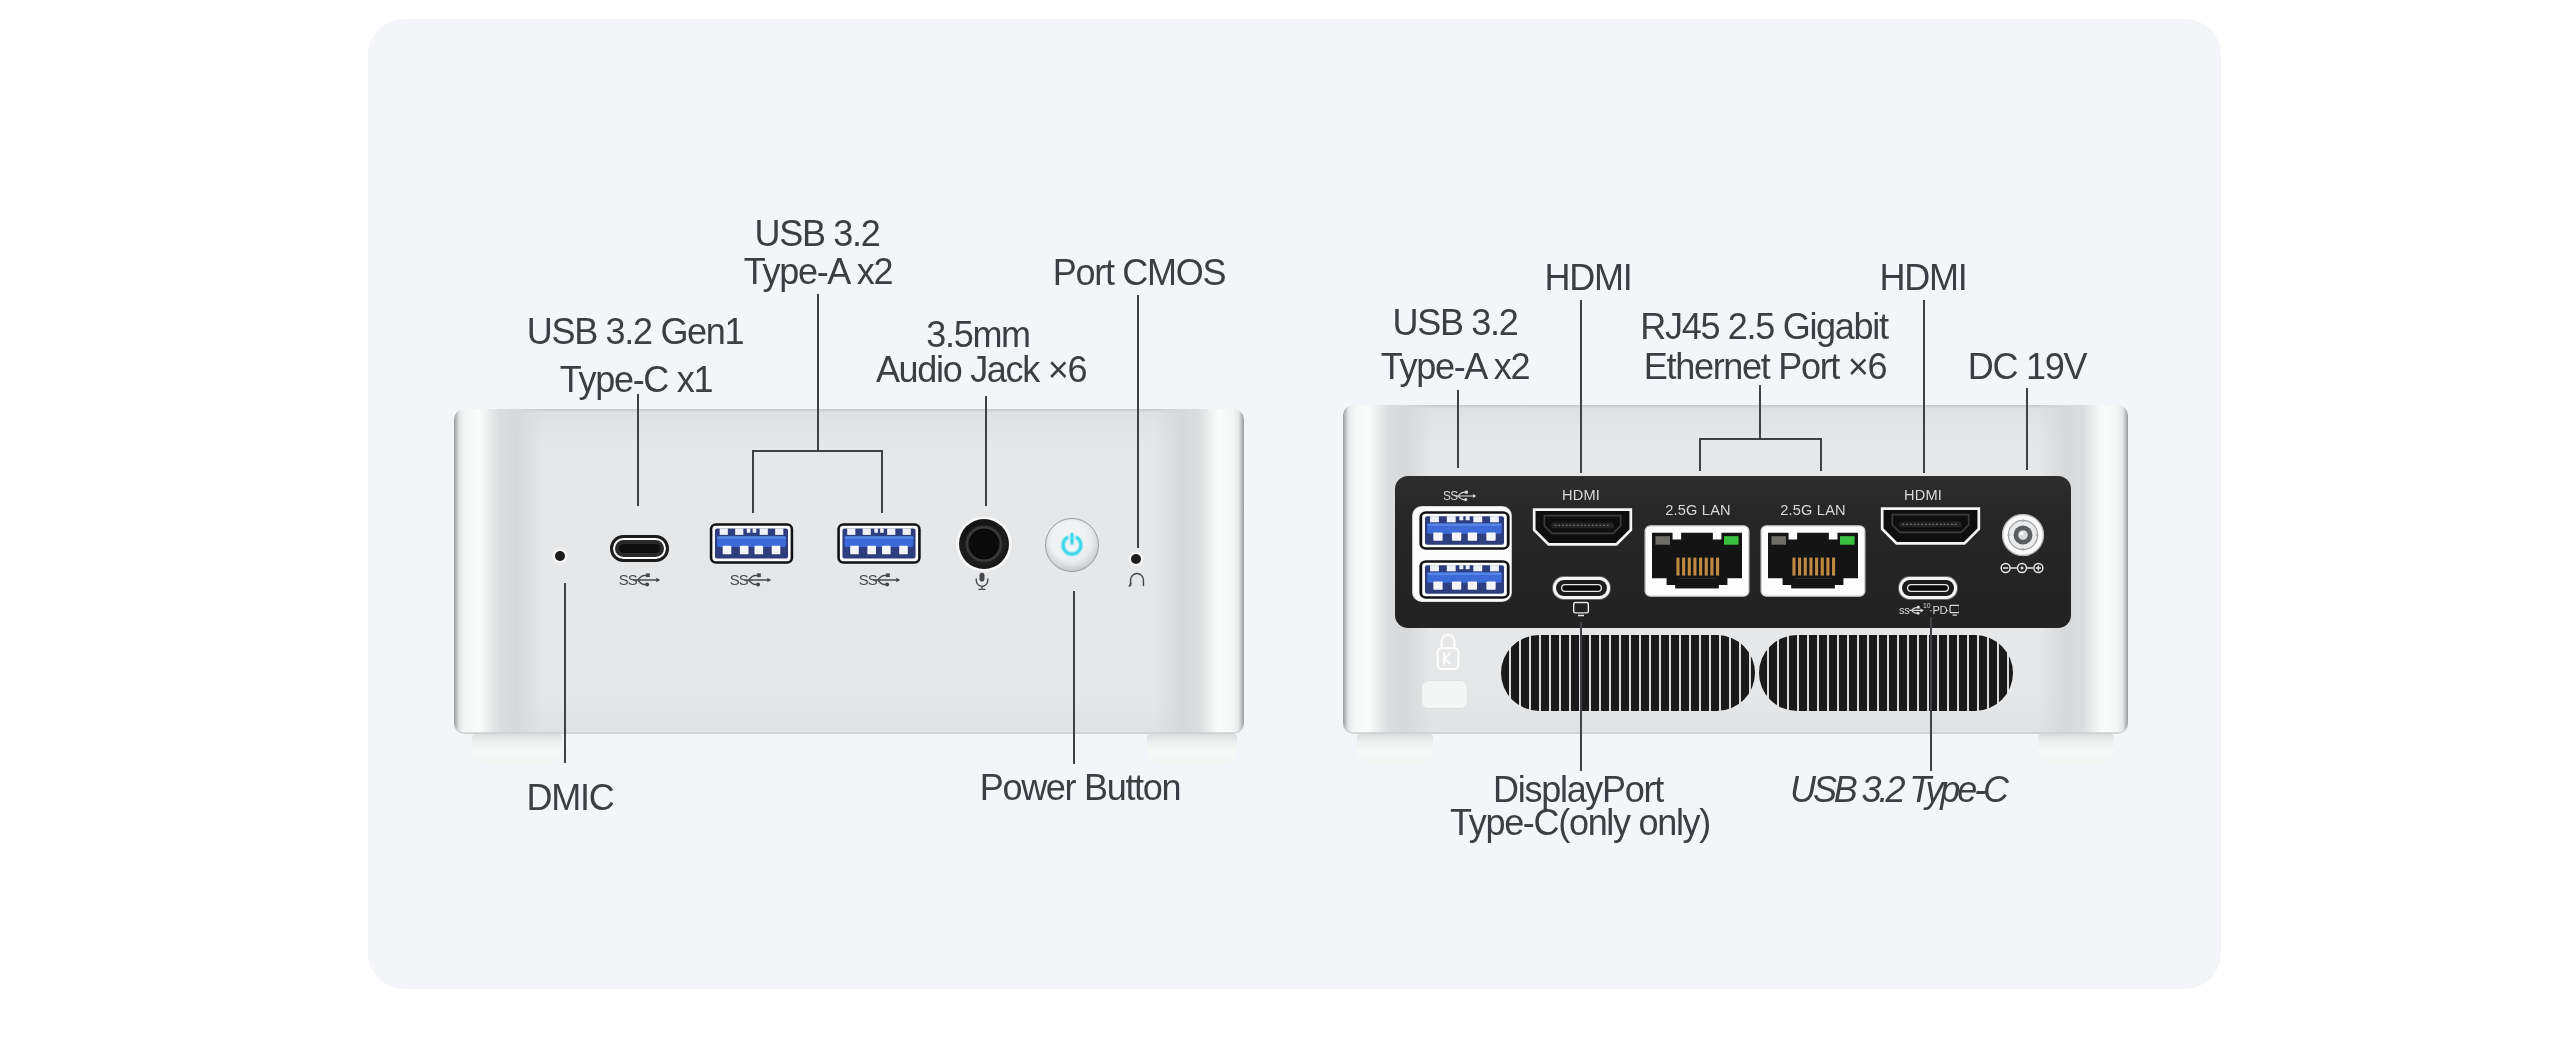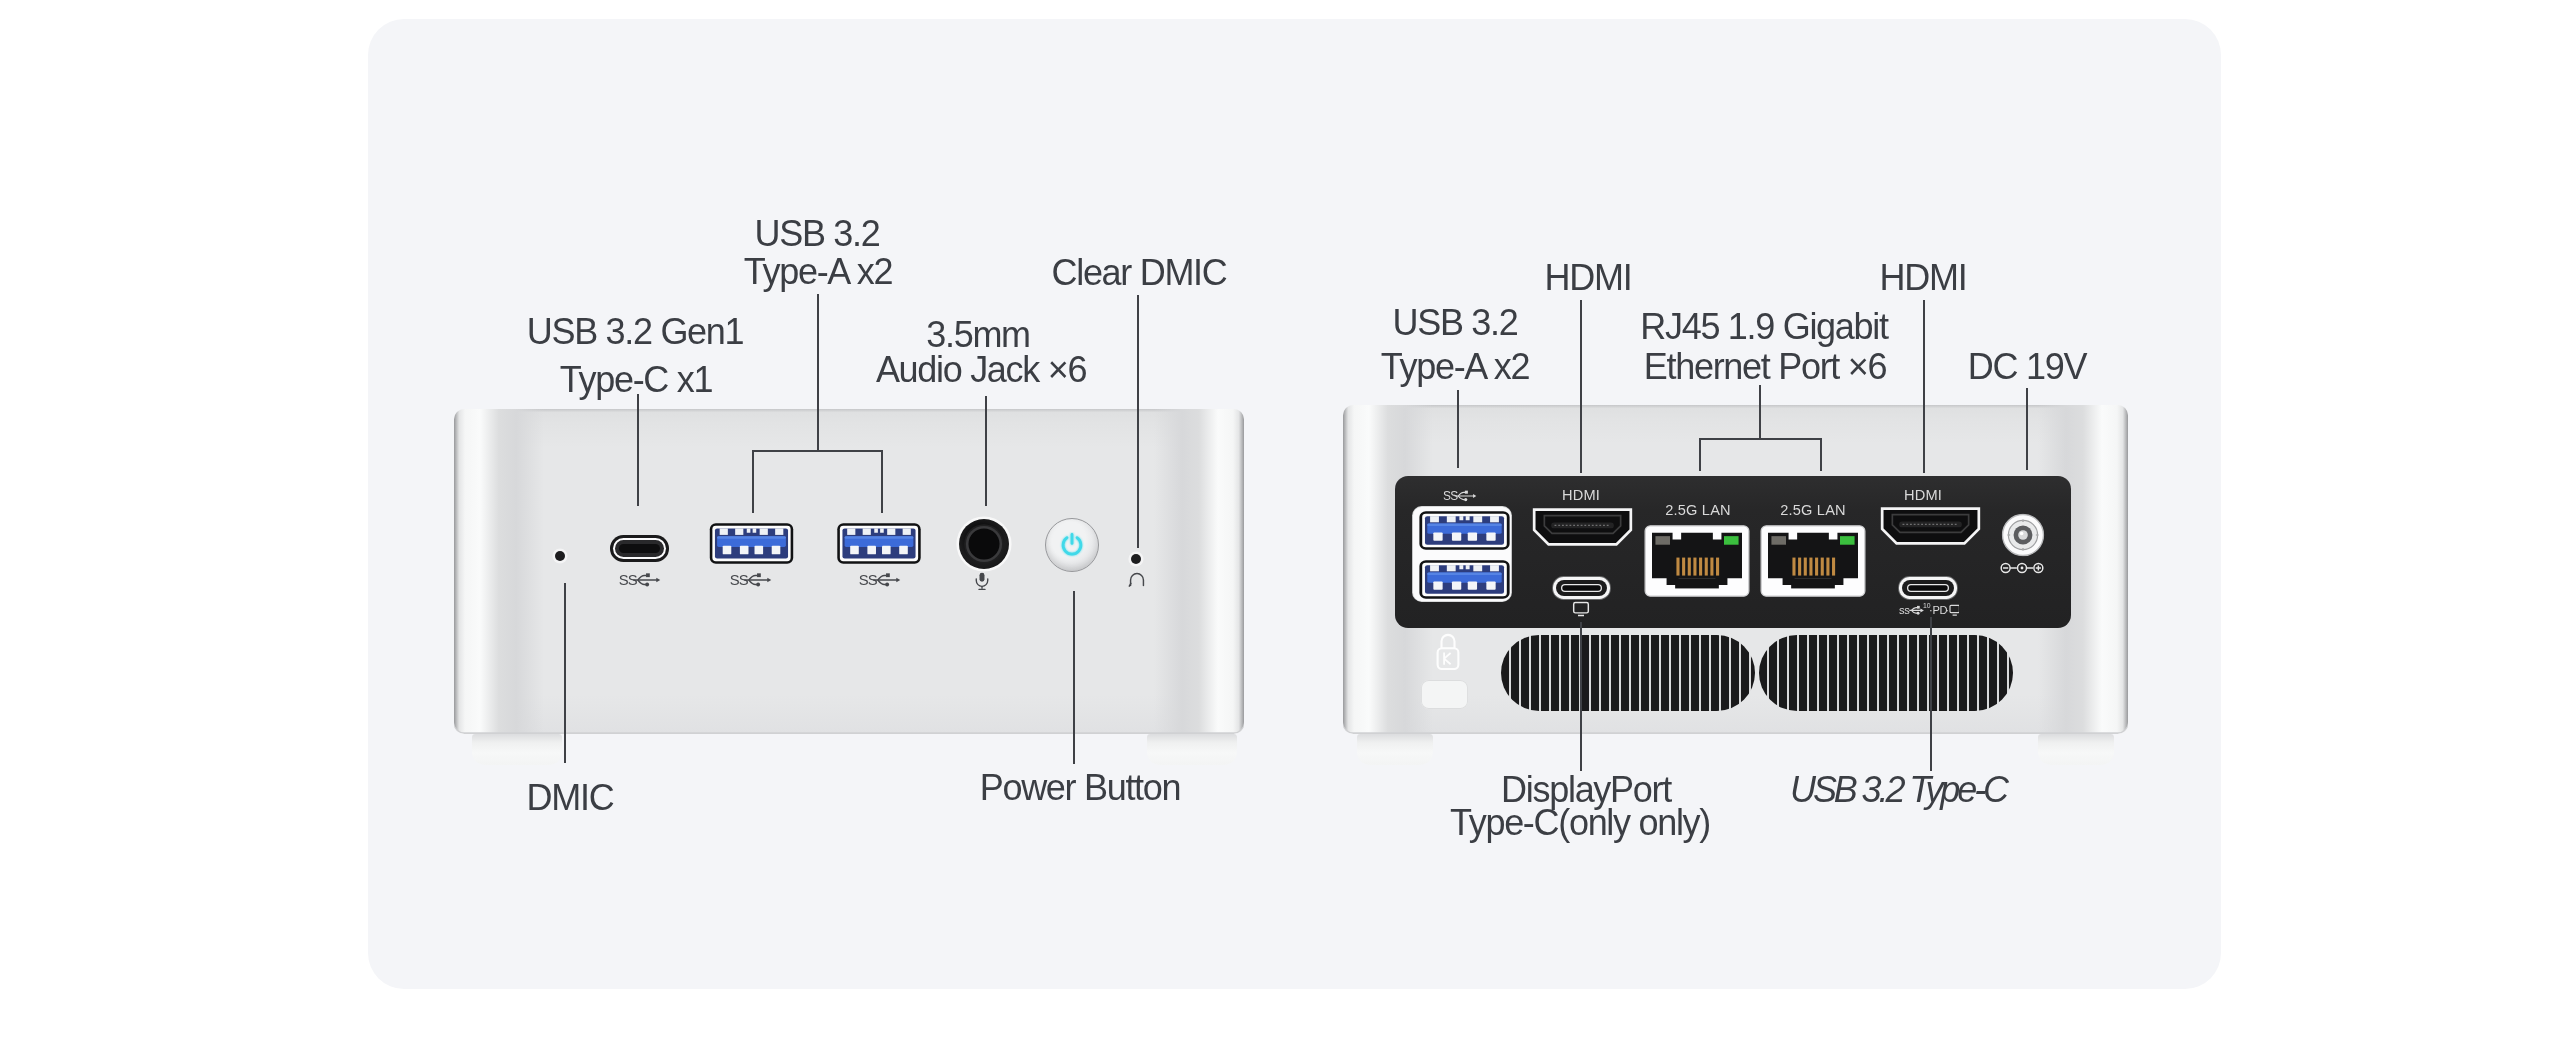--- a/index.html
+++ b/index.html
@@ -123,31 +123,31 @@
 <div class="ln" style="left:2026px;top:388px;height:82px;"></div>
 <div class="ln" style="left:1580px;top:622px;height:149px;"></div>
 <div class="ln" style="left:1930px;top:617px;height:154px;"></div>
 
 <div class="lbl" style="left:635px;top:332px;text-align:center;">USB 3.2 Gen1</div>
 <div class="lbl" style="left:636px;top:368px;margin-top:12px;">Type-C x1</div>
 <div class="lbl" style="left:817px;top:234px;">USB 3.2</div>
 <div class="lbl" style="left:818px;top:272px;">Type-A x2</div>
 <div class="lbl" style="left:978px;top:335px;">3.5mm</div>
 <div class="lbl" style="left:981px;top:370px;">Audio Jack ×6</div>
-<div class="lbl" style="left:1139px;top:273px;">Clear DMIC</div>
+<div class="lbl" style="left:1139px;top:273px;">Port CMOS</div>
 <div class="lbl" style="left:570px;top:798px;">DMIC</div>
 <div class="lbl" style="left:1080px;top:788px;">Power Button</div>
 <div class="lbl" style="left:1455px;top:323px;">USB 3.2</div>
 <div class="lbl" style="left:1455px;top:367px;">Type-A x2</div>
 <div class="lbl" style="left:1588px;top:278px;">HDMI</div>
-<div class="lbl" style="left:1764px;top:327px;">RJ45 1.9 Gigabit</div>
+<div class="lbl" style="left:1764px;top:327px;">RJ45 2.5 Gigabit</div>
 <div class="lbl" style="left:1765px;top:367px;">Ethernet Port ×6</div>
 <div class="lbl" style="left:1923px;top:278px;">HDMI</div>
 <div class="lbl" style="left:2027px;top:367px;">DC 19V</div>
-<div class="lbl" style="left:1578px;top:790px;margin-left:8px;">DisplayPort</div>
+<div class="lbl" style="left:1578px;top:790px;">DisplayPort</div>
 <div class="lbl" style="left:1580px;top:823px;">Type-C(only only)</div>
 <div class="lbl" style="left:1898px;top:790px;letter-spacing:-3.1px;font-style:italic;">USB 3.2 Type-C</div>
 
 <div class="pin" style="left:560px;top:556px;"></div>
 <div class="pin" style="left:1136px;top:559px;"></div>
 
 <div style="position:absolute;left:610px;top:535px;width:59px;height:27px;border-radius:13.3px;background:#1a1a1b;">
   <div style="position:absolute;left:2.6px;top:2.6px;right:2.6px;bottom:2.6px;border-radius:10.7px;background:#fbfbfc;"></div>
   <div style="position:absolute;left:4.7px;top:4.7px;right:4.7px;bottom:4.7px;border-radius:8.6px;background:#29292b;"></div>
   <div style="position:absolute;left:8.6px;top:8.6px;right:8.6px;bottom:8.6px;border-radius:4.7px;background:#0e0e0f;"></div>

